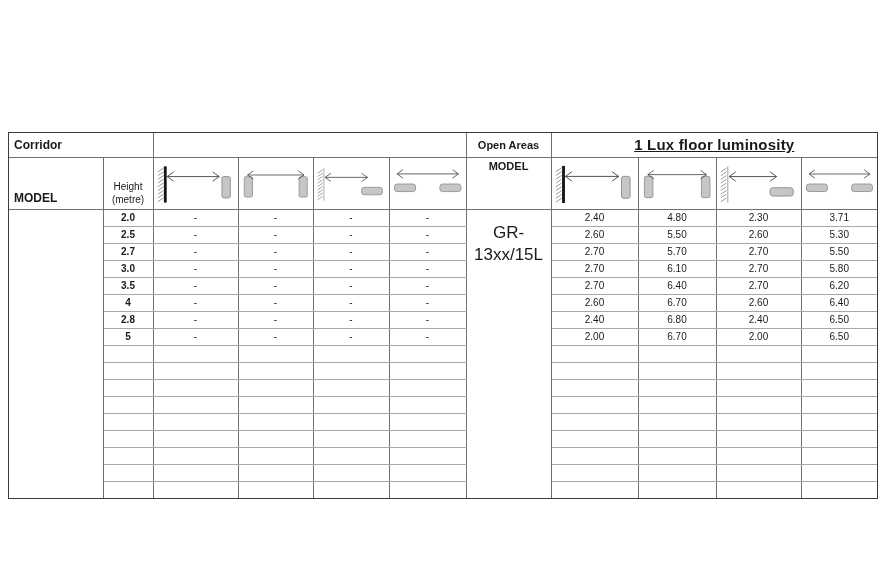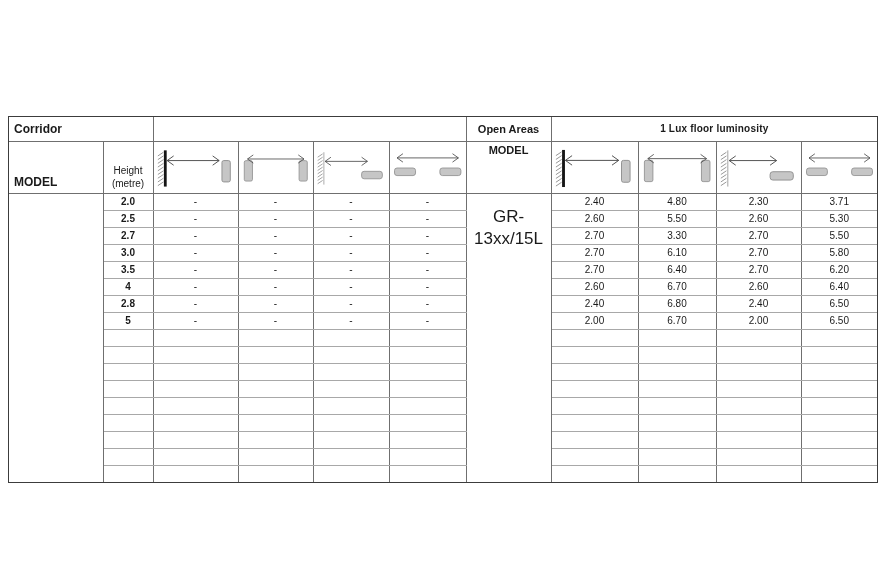--- a/index.html
+++ b/index.html
@@ -1,28 +1,28 @@
 <!DOCTYPE html>
 <html><head>
 <meta charset="utf-8">
 <style>
   html,body{margin:0;padding:0;background:#fff;}
   .sheet{position:relative;width:878px;height:586px;background:#ffffff;
          font-family:"Liberation Sans",sans-serif;color:#1a1a1a;overflow:hidden;}
-  .wrap{position:absolute;left:8px;top:116px;border:1px solid #3c3c3c;}
+  .wrap{position:absolute;left:8px;top:132px;border:1px solid #3c3c3c;}
   table.grid{border-collapse:collapse;table-layout:fixed;width:868px;}
   td{padding:0;overflow:hidden;border-right:1px solid #6f6f6f;border-bottom:1px solid #a8a8a8;
      font-size:10px;text-align:center;vertical-align:middle;white-space:nowrap;}
   td.last{border-right:none;}
   tr.r1 td, tr.r2 td{border-bottom:1px solid #6f6f6f;}
   tr.rlast td{border-bottom:none;}
   td.mcell, td.ncell{border-bottom:none;}
   .t-corridor{font-weight:bold;font-size:12px;text-align:left;padding-left:5px;}
   .t-open{font-weight:bold;font-size:11px;}
-  .t-lux{font-weight:bold;font-size:10px;letter-spacing:.2px;}
+  .t-lux{font-weight:bold;font-size:15px;letter-spacing:.2px;text-decoration:underline;}
   .t-model{font-weight:bold;font-size:12px;text-align:left;vertical-align:bottom;padding:0 0 4px 5px;}
   .t-model2{font-weight:bold;font-size:11px;vertical-align:top;padding-top:2px;}
   .t-height{font-size:10px;vertical-align:bottom;padding-bottom:3px;line-height:1.3;}
   .hc{font-weight:bold;margin-top:48px;}
   .ncell{vertical-align:top;font-size:17px;line-height:1.35;padding-top:12px;}
   .icell{vertical-align:middle;}
   .ic{display:block;margin:4px auto 2px auto;height:42px;width:94%;max-width:82px;}
   .defs{position:absolute;width:0;height:0;}
 </style>
 </head>
@@ -167,21 +167,21 @@
         <td class="last">5.30</td>
       </tr>
 
       <tr style="height:17px">
         <td class="hc">2.7</td>
         <td>-</td>
         <td>-</td>
         <td>-</td>
         <td>-</td>
         <td>2.70</td>
-        <td>3.30</td>
+        <td>5.70</td>
         <td>2.70</td>
         <td class="last">5.50</td>
       </tr>
 
       <tr style="height:17px">
         <td class="hc">3.0</td>
         <td>-</td>
         <td>-</td>
         <td>-</td>
         <td>-</td>

